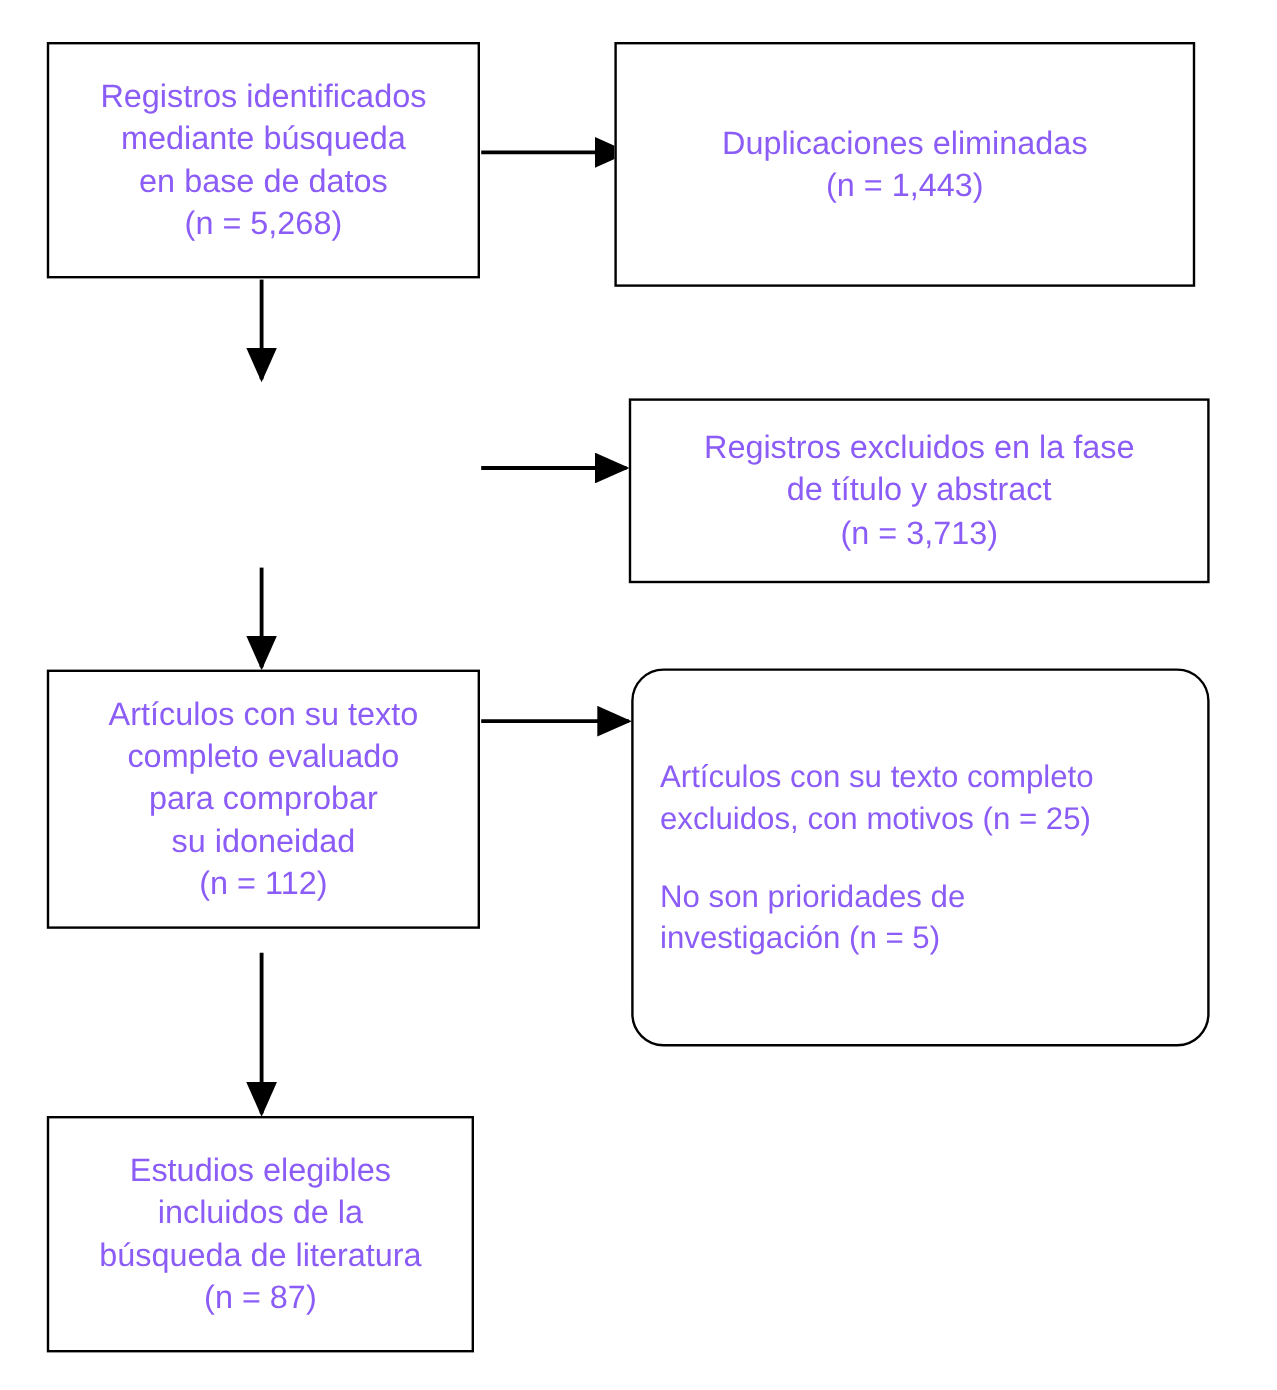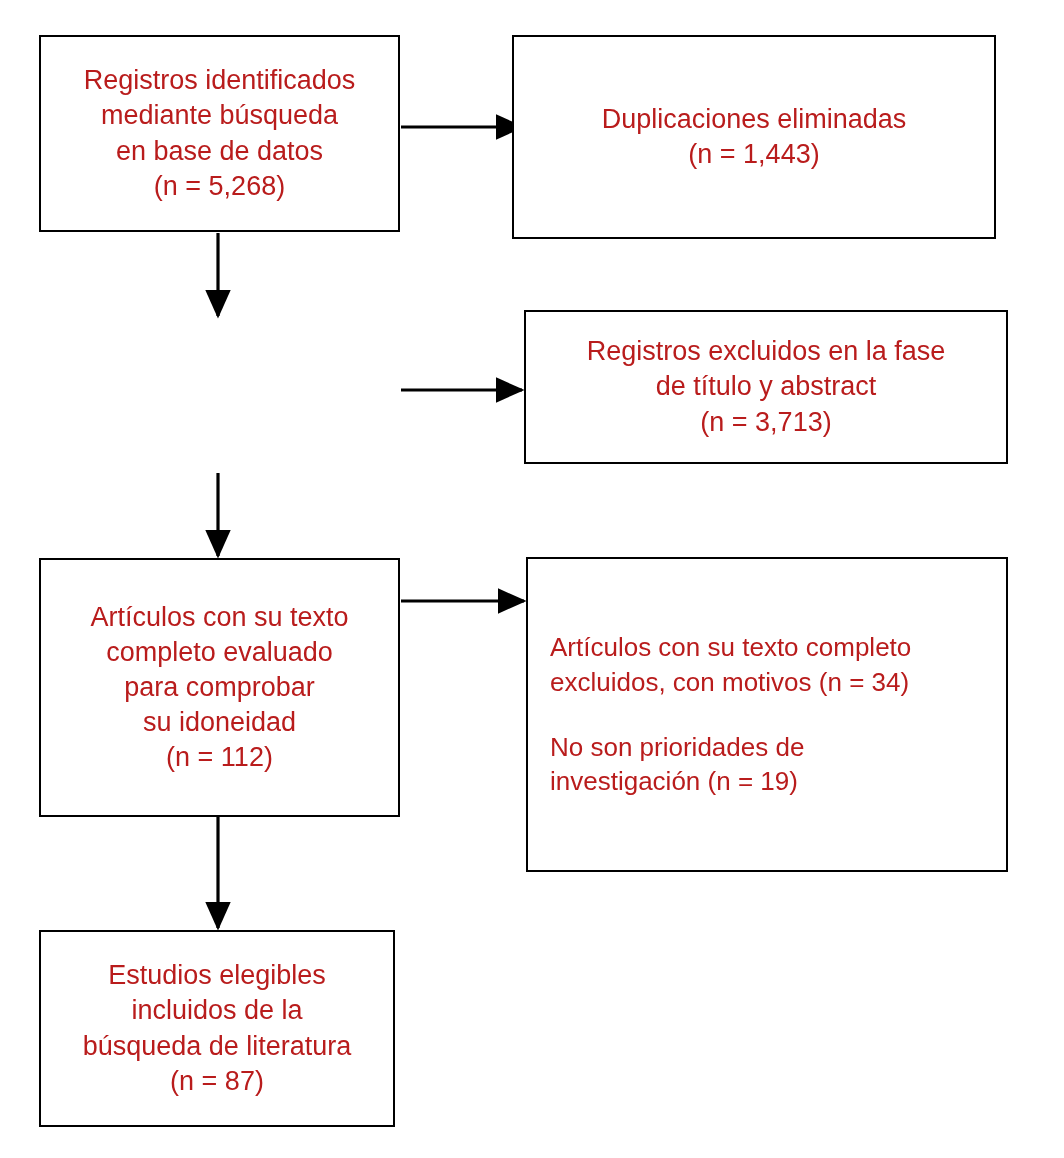--- a/index.html
+++ b/index.html
@@ -20,21 +20,21 @@
   .node {
     position: absolute;
     box-sizing: border-box;
     border: 2.5px solid #000000;
     background: #ffffff;
     display: flex;
     flex-direction: column;
     justify-content: center;
     font-size: 27px;
     line-height: 1.30;
-    color: #b91c1c;
+    color: #8b5cf6;
   }
   .node.center {
     align-items: center;
     text-align: center;
   }
   .node.leftalign {
     align-items: flex-start;
     text-align: left;
     padding-left: 22px;
     padding-right: 12px;
@@ -52,23 +52,23 @@
     left: 0;
     top: 0;
     width: 1064px;
     height: 1158px;
     pointer-events: none;
   }
   
   #node-identified   { left: 39px;  top: 35px;   width: 361px; height: 197px; }
   #node-duplicates   { left: 512px; top: 35px;   width: 484px; height: 204px; }
   #node-screened     { left: 39px;  top: 318px;  width: 361px; height: 154px; }
-  #node-excluded-ta  { left: 524px; top: 310px;  width: 484px; height: 154px; }
-  #node-fulltext     { left: 39px;  top: 558px;  width: 361px; height: 259px; }
-  #node-excluded-ft  { left: 526px; top: 557px;  width: 482px; height: 315px; font-size: 26px; line-height: 1.34; }
+  #node-excluded-ta  { left: 524px; top: 332px;  width: 484px; height: 154px; }
+  #node-fulltext     { left: 39px;  top: 558px;  width: 361px; height: 216px; }
+  #node-excluded-ft  { left: 526px; top: 557px;  width: 482px; height: 315px; font-size: 26px; line-height: 1.34; border-radius: 27px; }
   #node-included     { left: 39px;  top: 930px;  width: 356px; height: 197px; }
 </style>
 </head>
 <body>
 
 <div id="canvas">
 
   <svg class="connectors" viewBox="0 0 1064 1158" xmlns="http://www.w3.org/2000/svg">
     <defs>
       <marker id="arrowhead" markerWidth="9" markerHeight="8" refX="8.2" refY="4" orient="auto" markerUnits="strokeWidth">
@@ -111,24 +111,24 @@
   <div class="node center" id="node-fulltext">
     <span class="ln">Artículos con su texto</span>
     <span class="ln">completo evaluado</span>
     <span class="ln">para comprobar</span>
     <span class="ln">su idoneidad</span>
     <span class="ln">(n = 112)</span>
   </div>
 
   <div class="node leftalign" id="node-excluded-ft">
     <span class="ln">Artículos con su texto completo</span>
-    <span class="ln">excluidos, con motivos (n = 34)</span>
+    <span class="ln">excluidos, con motivos (n = 25)</span>
     <span class="spacer"></span>
     <span class="ln">No son prioridades de</span>
-    <span class="ln">investigación (n = 19)</span>
+    <span class="ln">investigación (n = 5)</span>
   </div>
 
   <div class="node center" id="node-included">
     <span class="ln">Estudios elegibles</span>
     <span class="ln">incluidos de la</span>
     <span class="ln">búsqueda de literatura</span>
     <span class="ln">(n = 87)</span>
   </div>
 
 </div>

